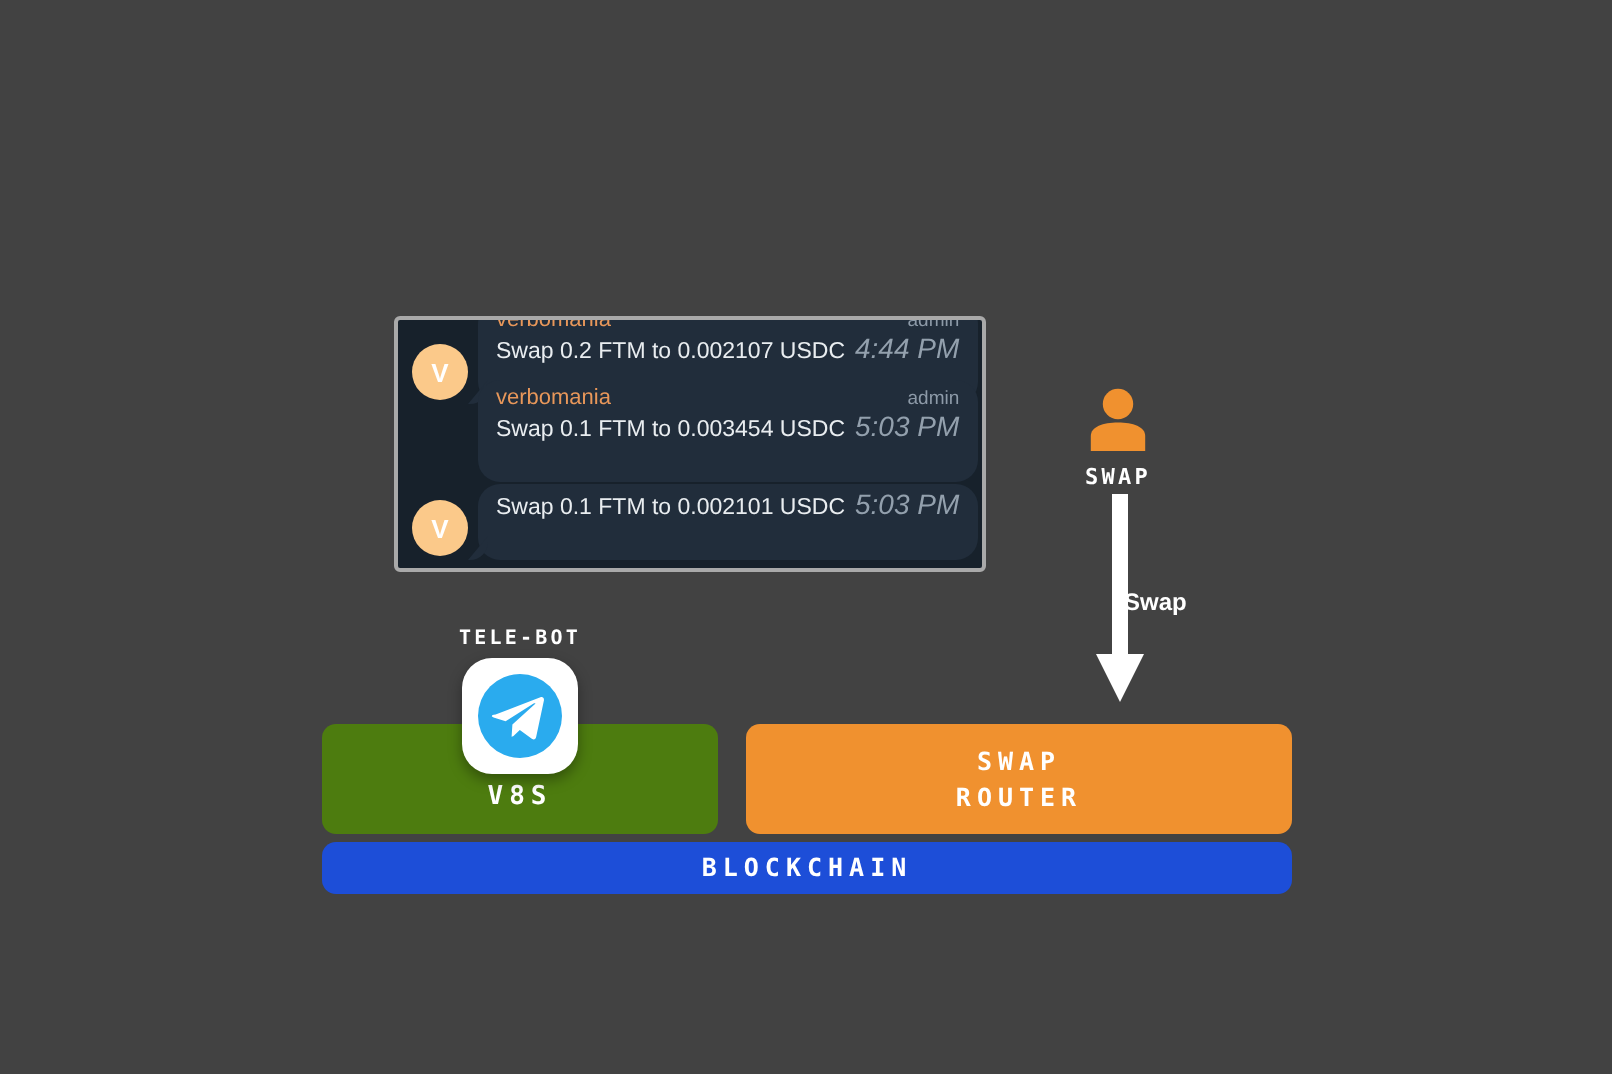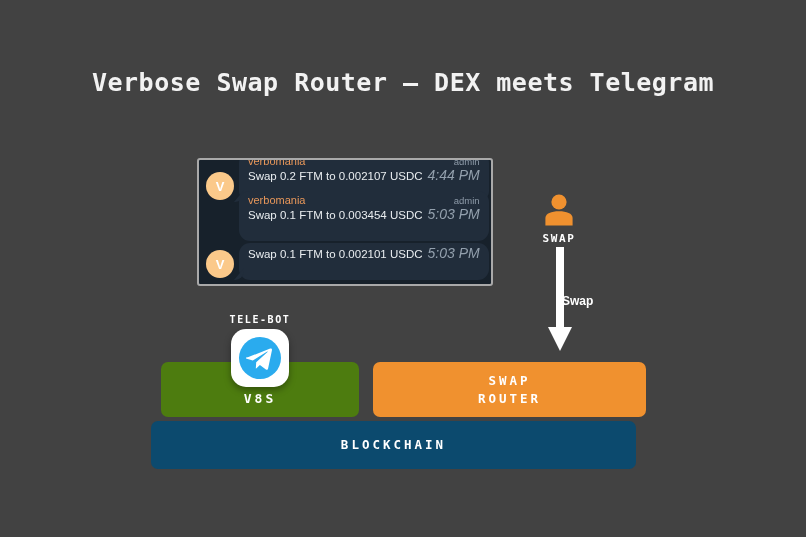--- a/index.html
+++ b/index.html
@@ -245,34 +245,33 @@
   .block-swap-router {
     left: 373px;
     top: 362px;
     width: 273px;
     height: 55px;
     background: #f0912f;
     font-size: 12.5px;
     white-space: pre-line;
   }
   .block-blockchain {
-    left: 151px;
+    left: 161px;
     top: 421px;
     width: 485px;
-    height: 48px;
-    background: #0c4a6e;
+    height: 26px;
+    background: #1d4ed8;
     font-size: 12.5px;
   }
 </style>
 </head>
 <body>
 
 <div id="stage">
 
-  <div class="page-title">Verbose Swap Router – DEX meets Telegram</div>
 
   <div class="chat-panel">
 
     <div class="msg-row">
       <div class="avatar">V</div>
       <div class="bubble with-tail">
         <div class="bubble-head">
           <span class="sender-name">verbomania</span>
           <span class="sender-role">admin</span>
         </div>

